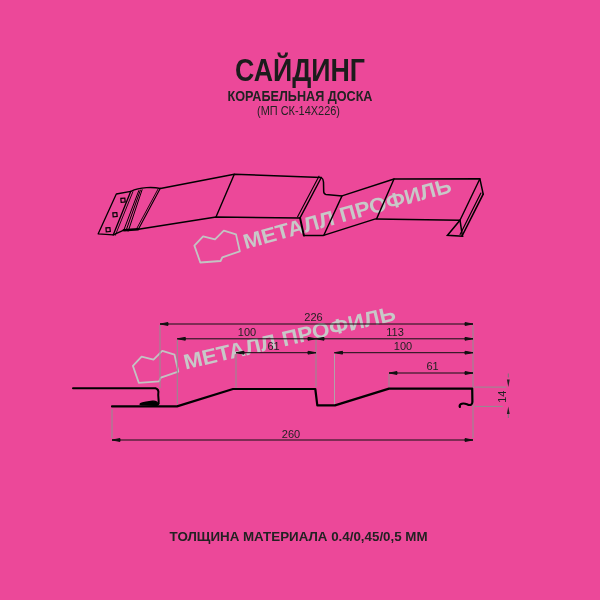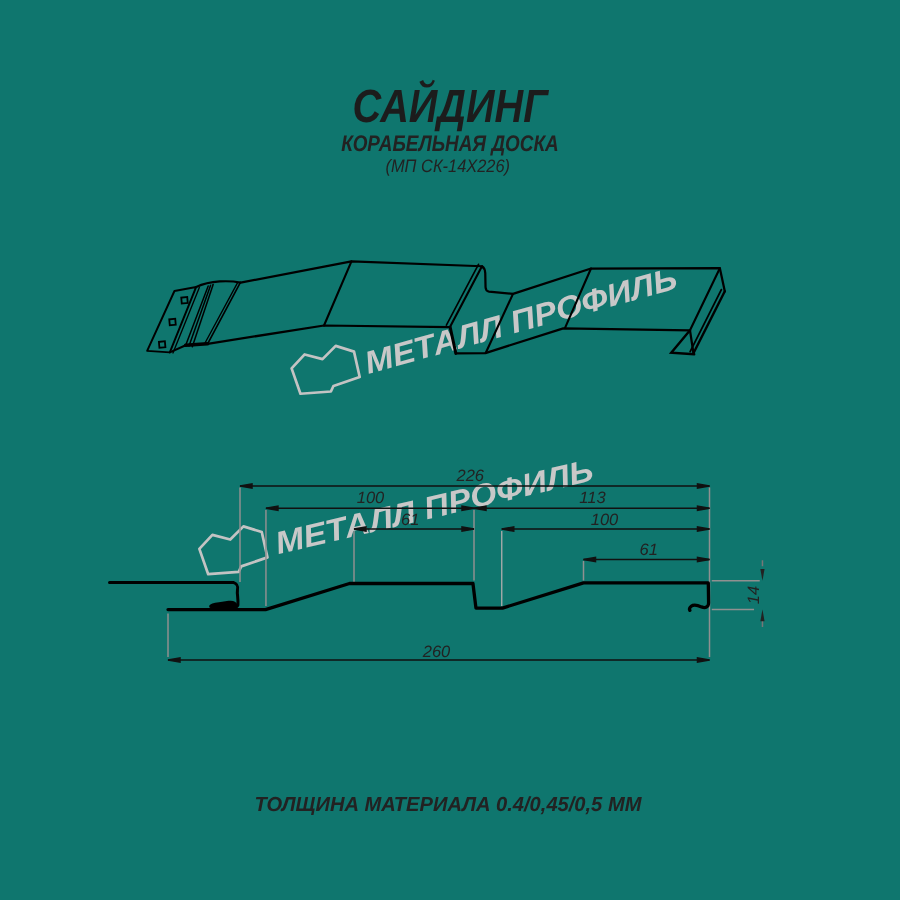--- a/index.html
+++ b/index.html
@@ -1,16 +1,16 @@
 <!DOCTYPE html>
 <html><head>
 <meta charset="utf-8">
 <style>
   html,body{margin:0;padding:0;background:#ffffff;}
-  .page{width:600px;height:600px;position:relative;background:#0f766e;overflow:hidden;font-style:italic;}
+  .page{width:600px;height:600px;position:relative;background:#ec4899;overflow:hidden;}
   svg{position:absolute;left:0;top:0;}
   text{font-family:"Liberation Sans",sans-serif;}
 </style>
 </head>
 <body>
 <div class="page">
 <svg width="600" height="600" viewBox="0 0 600 600">
 
 <text x="300" y="81" text-anchor="middle" font-size="31" font-weight="bold" fill="#1c1c1c" textLength="130" lengthAdjust="spacingAndGlyphs">САЙДИНГ</text>
 

